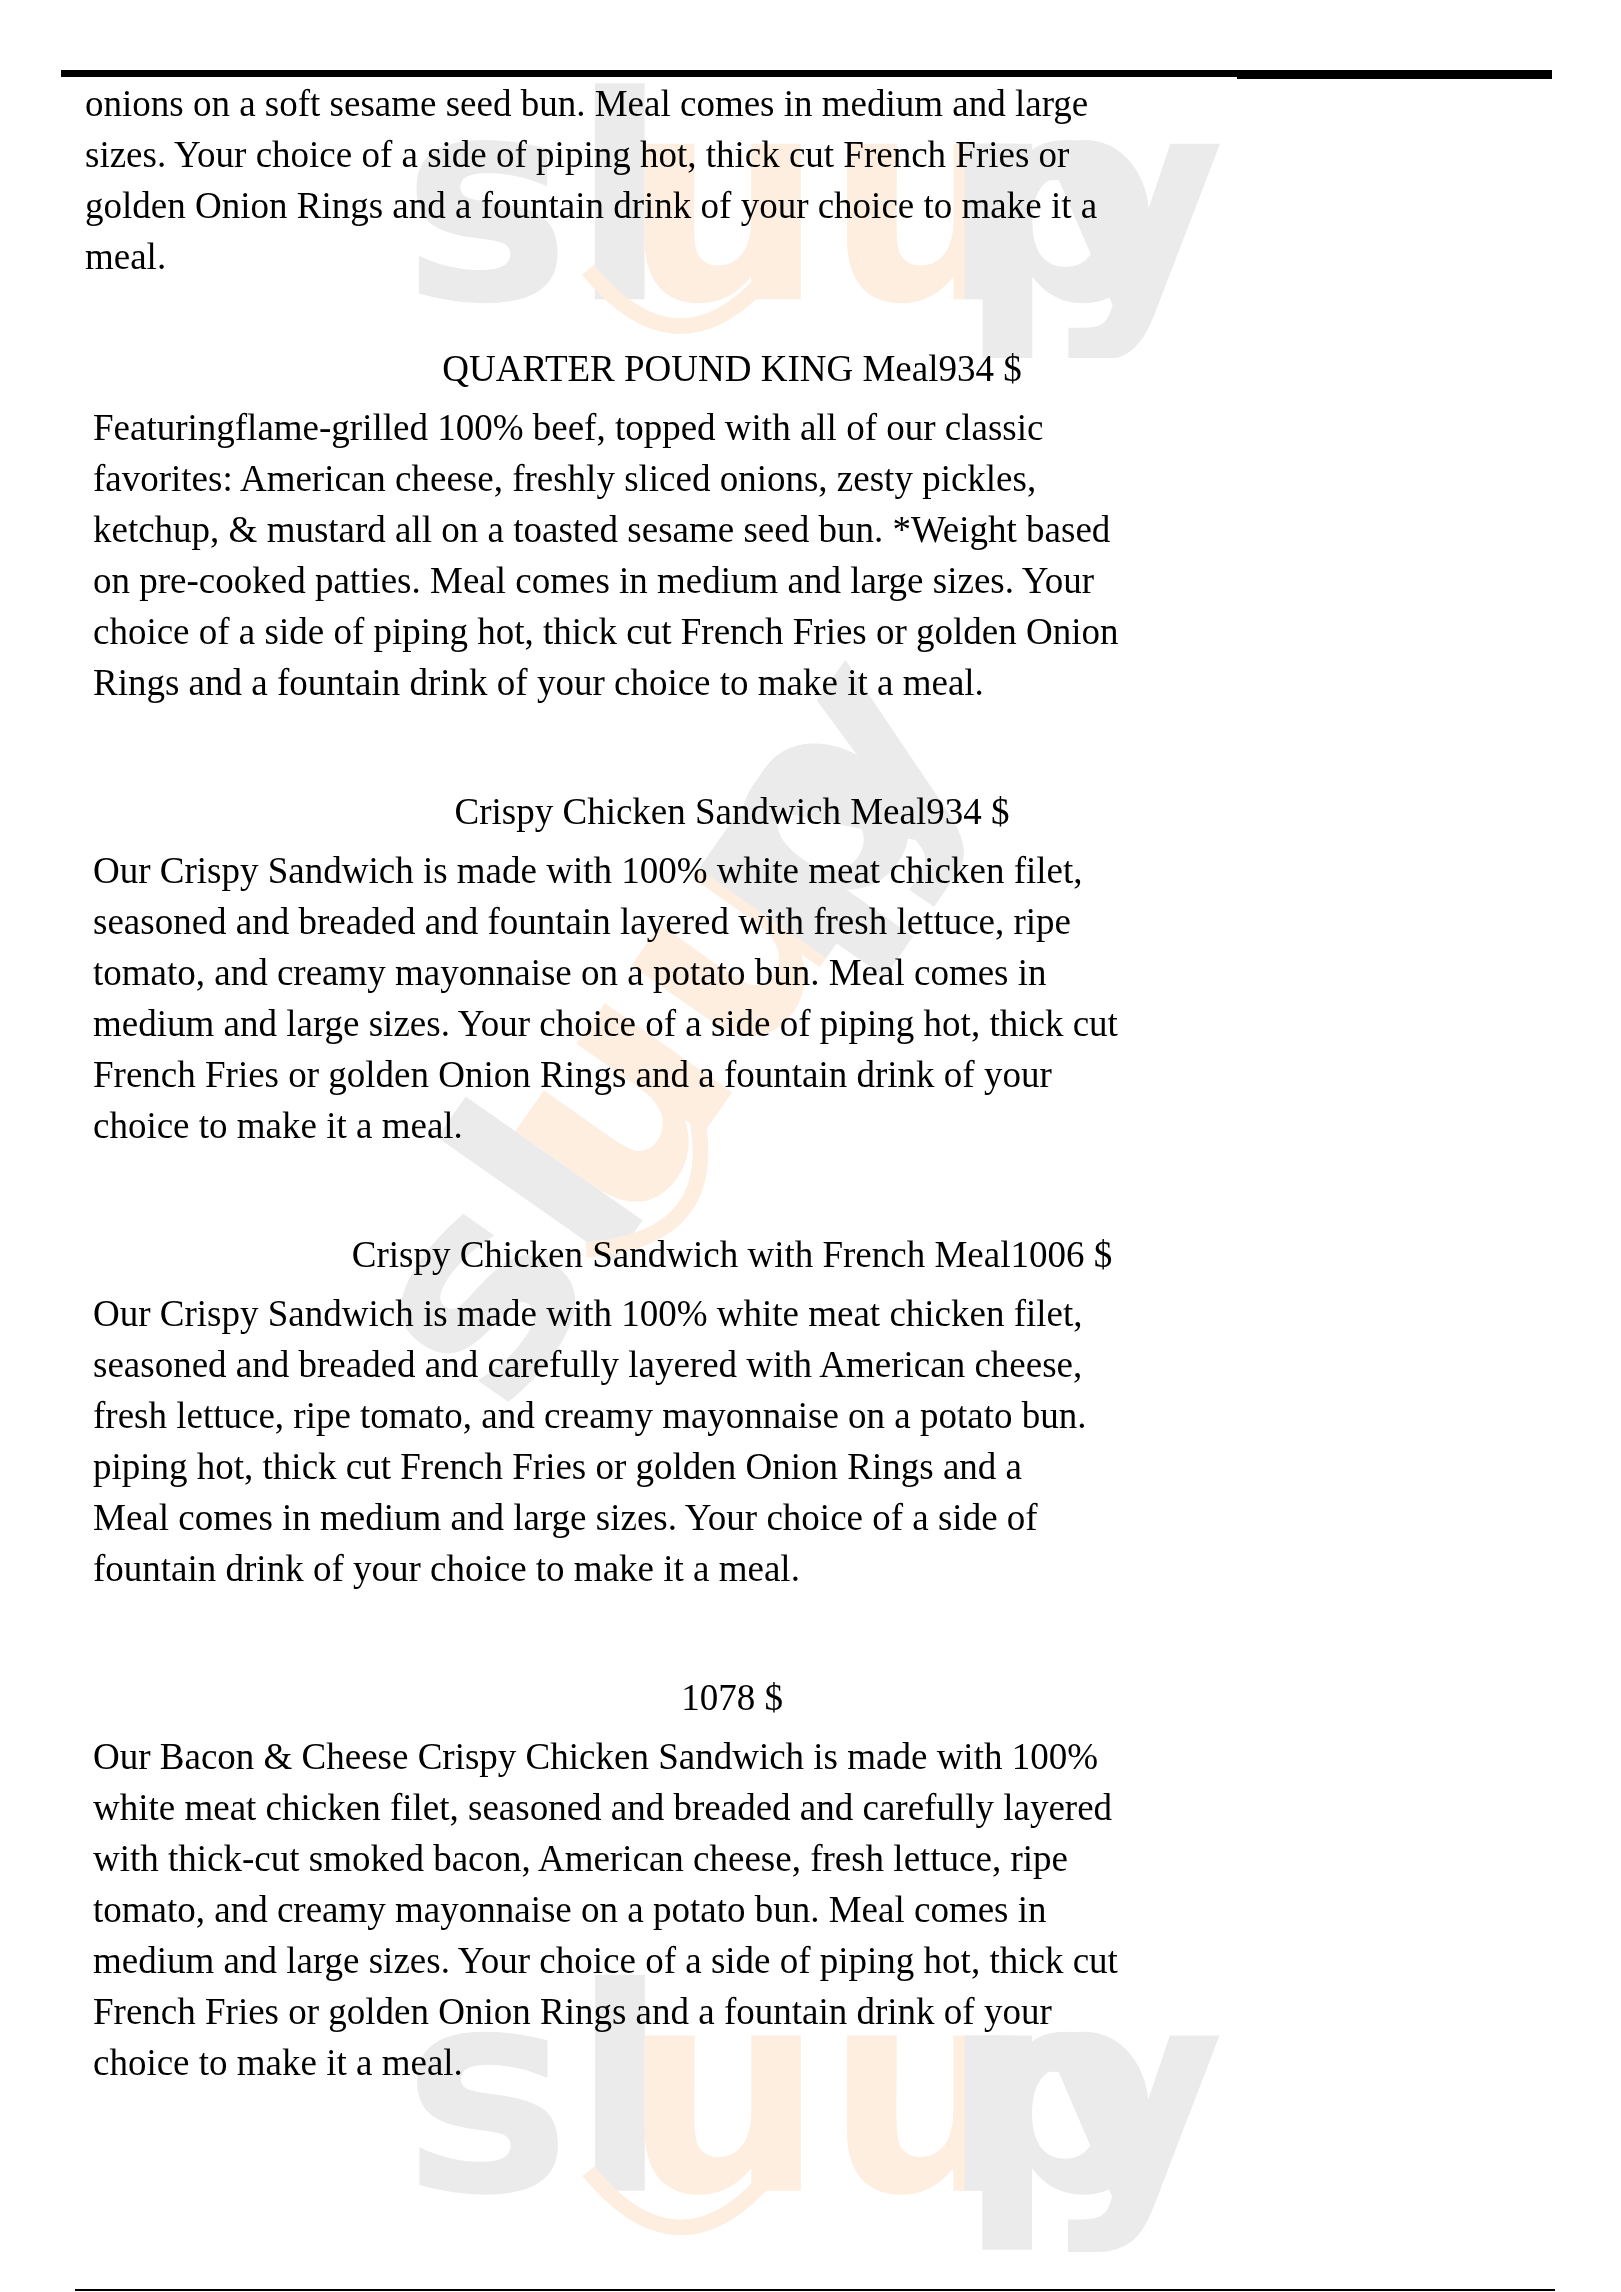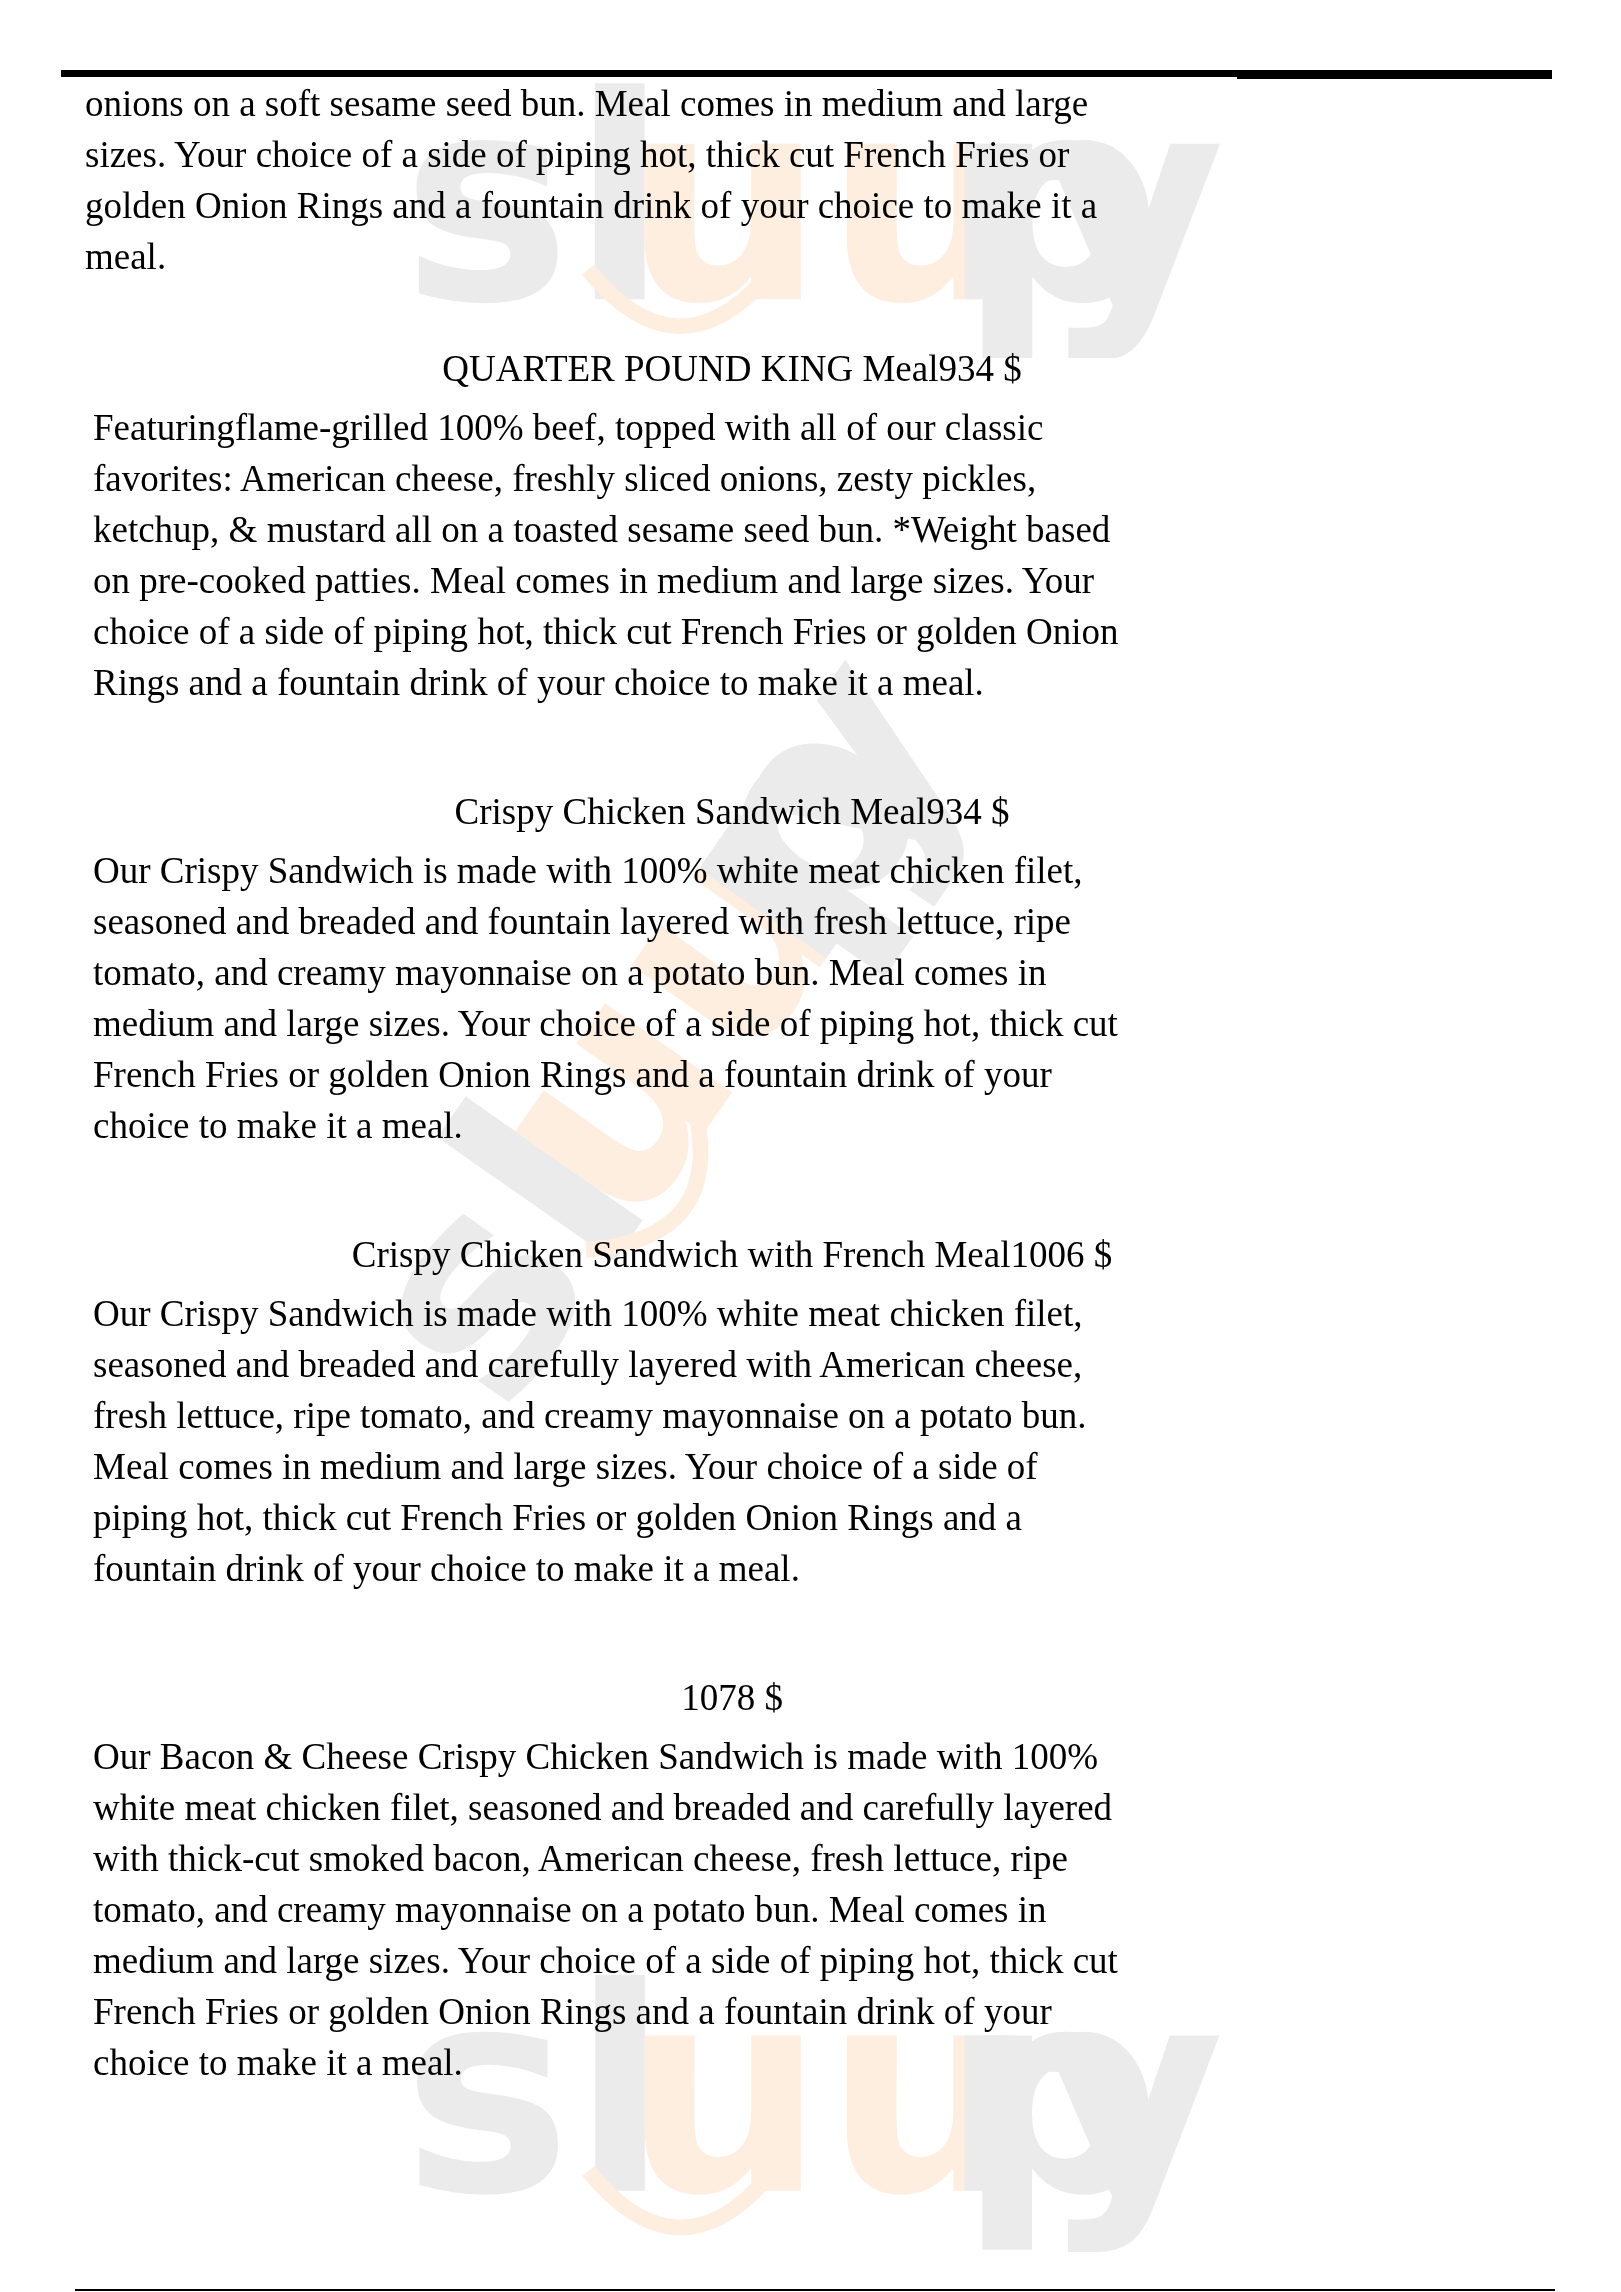--- a/index.html
+++ b/index.html
@@ -93,22 +93,22 @@
 
   <div class="item">
     <div class="item-head">
       <span class="item-title">Crispy Chicken Sandwich with French Meal</span>
       <span class="item-price">1006 $</span>
     </div>
     <p class="item-desc">
       <span class="ln">Our Crispy Sandwich is made with 100% white meat chicken filet,</span>
       <span class="ln">seasoned and breaded and carefully layered with American cheese,</span>
       <span class="ln">fresh lettuce, ripe tomato, and creamy mayonnaise on a potato bun.</span>
+      <span class="ln">piping hot, thick cut French Fries or golden Onion Rings and a</span>
       <span class="ln">Meal comes in medium and large sizes. Your choice of a side of</span>
-      <span class="ln">piping hot, thick cut French Fries or golden Onion Rings and a</span>
       <span class="ln">fountain drink of your choice to make it a meal.</span>
     </p>
   </div>
 
   <div class="item">
     <div class="item-head">
       <span class="item-price">1078 $</span>
     </div>
     <p class="item-desc">
       <span class="ln">Our Bacon &amp; Cheese Crispy Chicken Sandwich is made with 100%</span>

